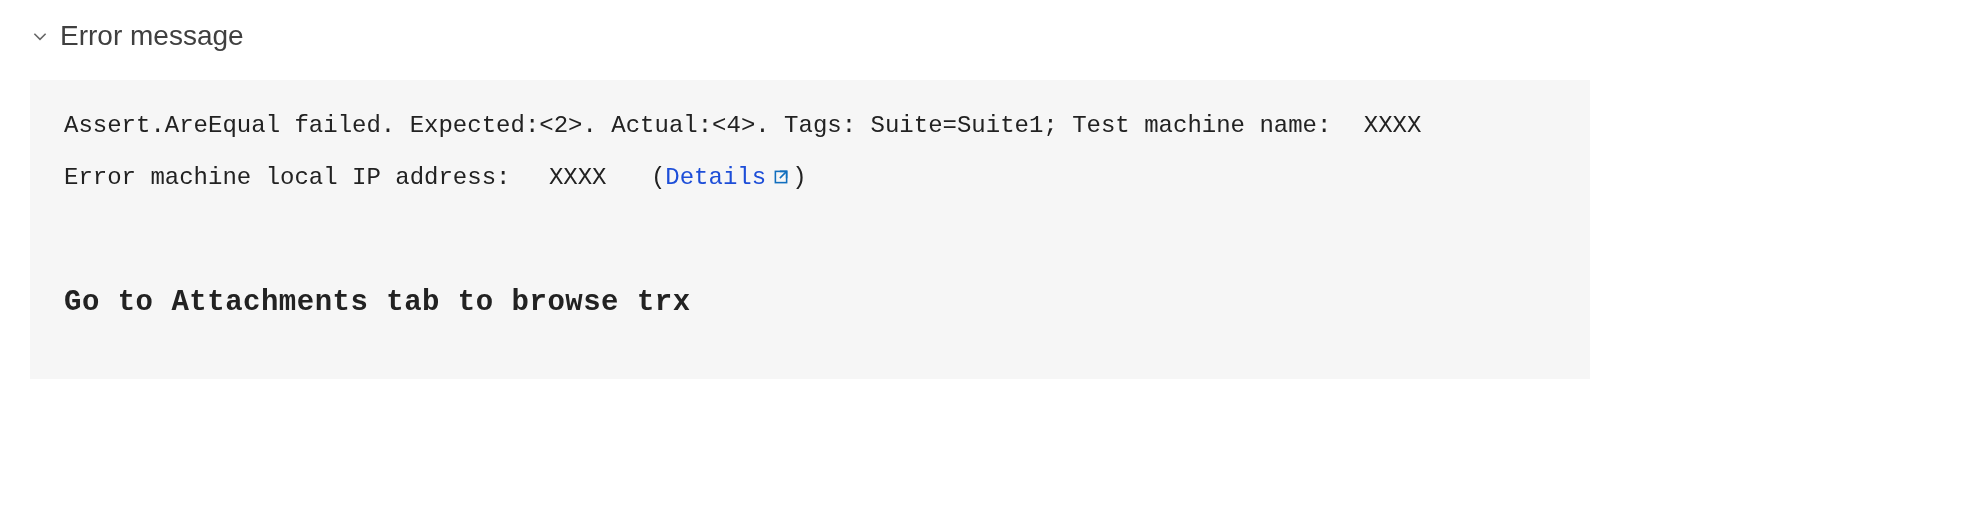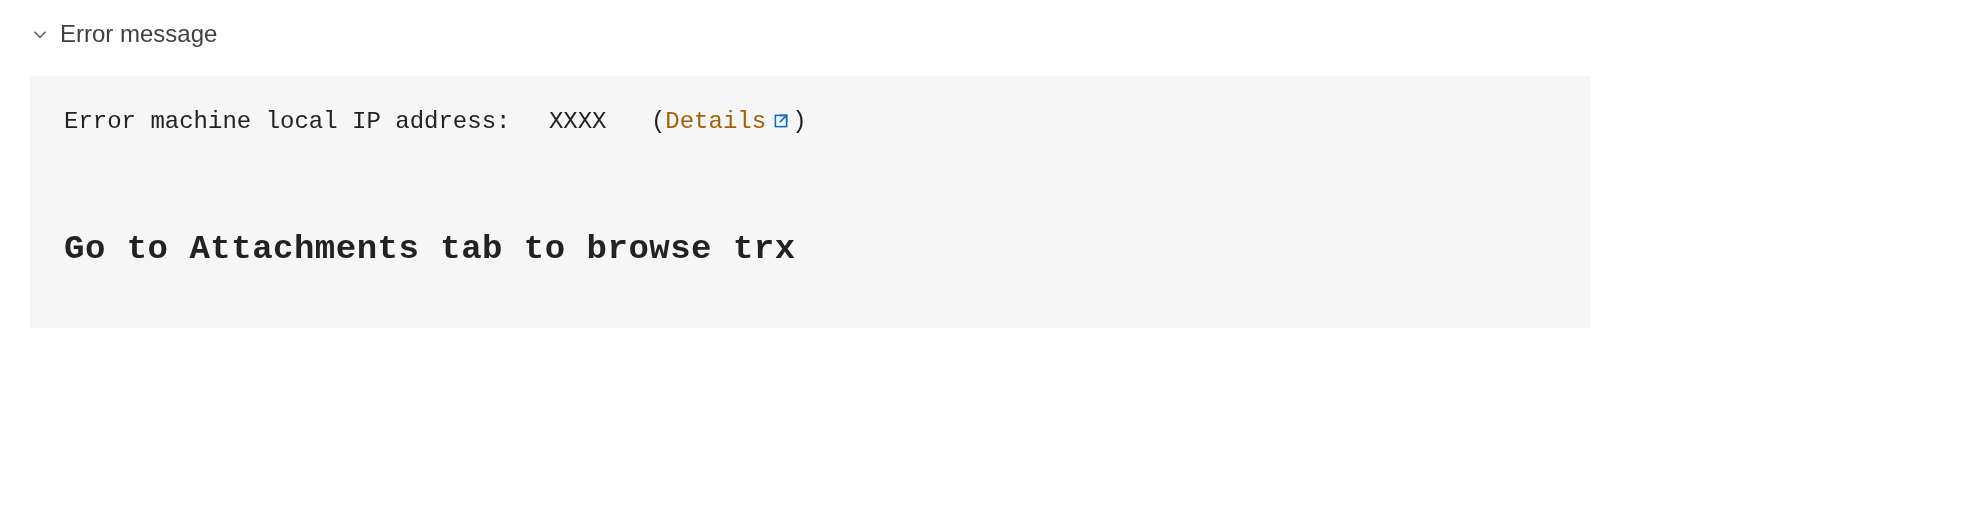--- a/index.html
+++ b/index.html
@@ -26,21 +26,21 @@
       height: 20px;
       display: inline-flex;
       align-items: center;
       justify-content: center;
     }
     .chevron svg {
       width: 18px;
       height: 18px;
     }
     .section-title {
-      font-size: 24px;
+      font-size: 28px;
       font-weight: 400;
       color: #404040;
     }
     .error-panel {
       background: #f6f6f6;
       padding: 28px 34px 60px 34px;
       width: 1560px;
       font-family: Consolas, "Courier New", monospace;
       font-size: 24px;
       color: #222;
@@ -55,55 +55,59 @@
     .machine-name {
       display: inline-block;
       margin-left: 18px;
     }
     .ip-addr {
       display: inline-block;
       margin-left: 24px;
       margin-right: 30px;
     }
     .details-link {
-      color: #a16207;
+      color: #1d4ed8;
       cursor: pointer;
       margin-top: 43px;
     }
     .popout-icon {
       display: inline-flex;
       vertical-align: -2px;
       margin-left: 6px;
       margin-right: 2px;
     }
     .popout-icon svg {
       width: 18px;
       height: 18px;
     }
     .bold-note {
       font-weight: 700;
-      font-size: 34px;
+      font-size: 29px;
       margin-top: 90px;
       letter-spacing: 0.5px;
     }
   </style>
 </head>
 <body>
 
 <div class="section-header">
   <span class="chevron">
     <svg viewBox="0 0 16 16" fill="none" stroke="#666" stroke-width="1.4">
       <polyline points="3,6 8,11 13,6"></polyline>
     </svg>
   </span>
   <span class="section-title">Error message</span>
 </div>
 
 <div class="error-panel">
   <div class="error-line">
+    <span class="error-text">Assert.AreEqual failed. Expected:&lt;2&gt;. Actual:&lt;4&gt;. Tags: Suite=Suite1; Test machine name:</span>
+    <span class="machine-name">XXXX</span>
+  </div>
+  <div class="error-line">
     <span class="error-text">Error machine local IP address:</span>
     <span class="ip-addr">XXXX</span>
     <span>(</span><span class="details-link"><span>Details</span><span class="popout-icon">
           <svg viewBox="0 0 16 16" fill="none" stroke="#106ebe" stroke-width="1.4">
             <rect x="3" y="3" width="10" height="10"></rect>
             <polyline points="7,3 13,3 13,9"></polyline>
             <line x1="13" y1="3" x2="7" y2="9"></line>
           </svg>
         </span></span><span>)</span>
   </div>

